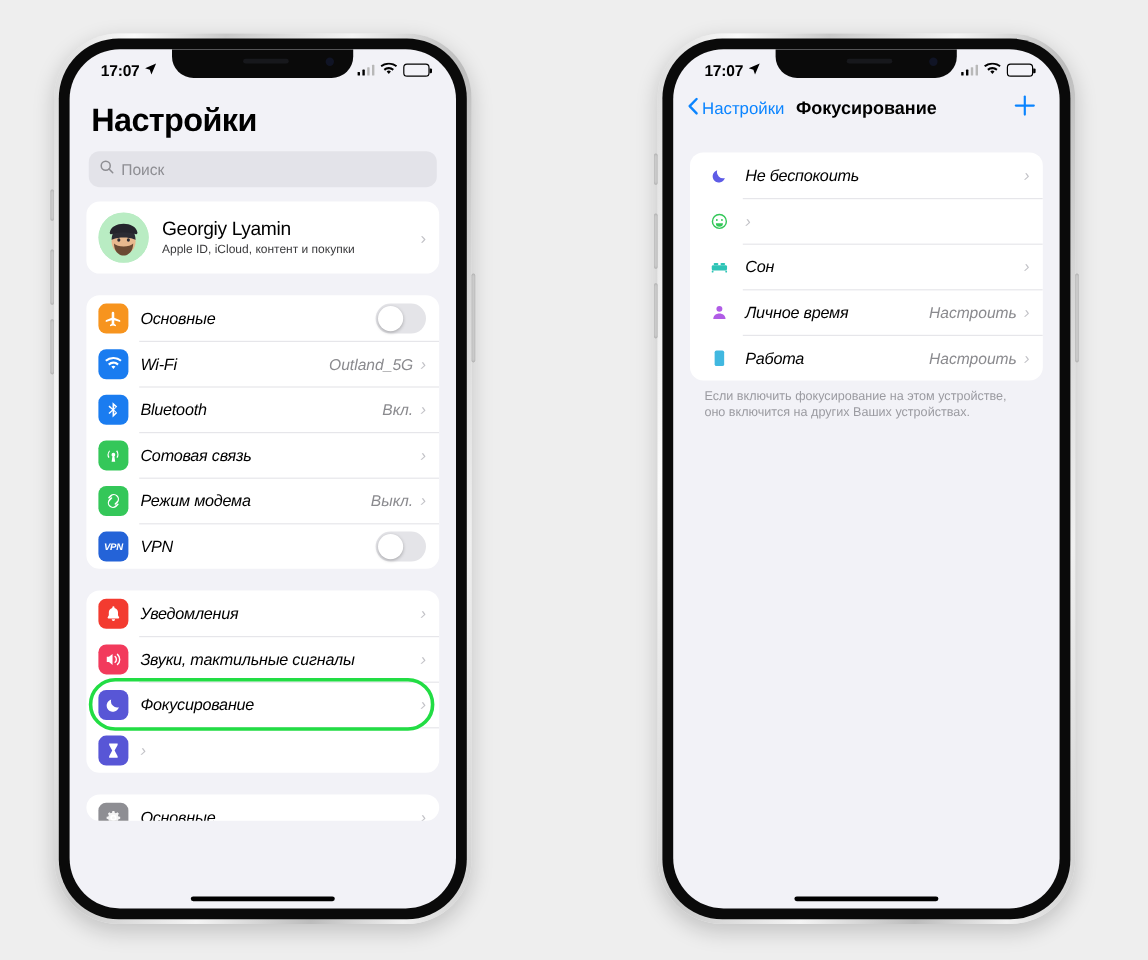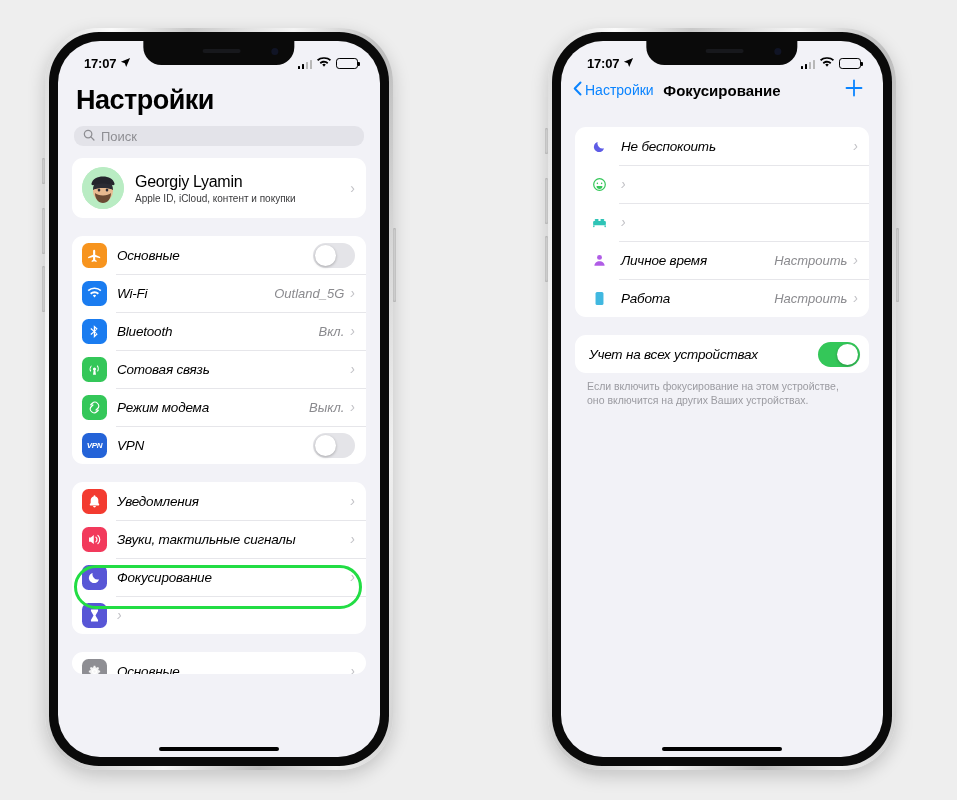--- a/index.html
+++ b/index.html
@@ -54,21 +54,21 @@
   .sidebtn {
     position: absolute; background: #d3d3d3;
     border-radius: 2px;
     box-shadow: inset 0 0 2px rgba(0,0,0,.3);
   }
 
   
   .statusbar {
     position: relative; z-index: 50;
     height: 30px;
-    display: flex; align-items: flex-end;
+    display: flex; align-items: center;
     justify-content: space-between;
     padding: 4px 22px 0 26px;
     font-size: 13px; font-weight: bold; color: #000;
   }
   .sb-left { display: flex; align-items: center; gap: 4px; letter-spacing: -.2px; }
   .sb-right { display: flex; align-items: center; gap: 5px; }
   .bars { display: flex; align-items: flex-end; gap: 1.5px; height: 10px; }
   .bars i { width: 2.5px; background: #000; border-radius: .5px; display: block; }
   .bars i:nth-child(1){height:3px}
   .bars i:nth-child(2){height:5px}
@@ -86,21 +86,21 @@
 
   
   .content { position: relative; height: calc(100% - 30px); overflow: hidden; }
 
   .big-title {
     font-size: 27px; font-weight: bold; color: #000;
     padding: 14px 18px 6px 18px; letter-spacing: -.5px;
   }
   .searchbar {
     margin: 4px 16px 12px 16px;
-    height: 20px; border-radius: 9px;
+    height: 30px; border-radius: 9px;
     background: #e3e3e9;
     display: flex; align-items: center; gap: 6px;
     padding: 0 9px;
   }
   .searchbar .ph { font-size: 13px; color: #8e8e93; }
 
   .group {
     margin: 0 14px 18px 14px;
     background: #fff;
     border-radius: 11px;
@@ -475,20 +475,21 @@
               <div class="row">
                 <span class="ico" style="background: transparent; width: 20px; flex: 0 0 20px; margin-left: 4px; margin-right: 12px;">
                   <svg width="17" height="17" viewBox="0 0 24 24">
                     <rect x="3" y="9.8" width="18" height="6.2" rx="1.6" fill="#2ec4b6"></rect>
                     <rect x="3" y="16" width="2" height="2.6" rx=".8" fill="#2ec4b6"></rect>
                     <rect x="19" y="16" width="2" height="2.6" rx=".8" fill="#2ec4b6"></rect>
                     <rect x="5.2" y="7.2" width="5.6" height="2.6" rx="1.3" fill="#2ec4b6"></rect>
                     <rect x="13.2" y="7.2" width="5.6" height="2.6" rx="1.3" fill="#2ec4b6"></rect>
                   </svg>
                 </span>
+                <span class="label">Сон</span>
                 <span class="chev">›</span>
               </div>
               <div class="row">
                 <span class="ico" style="background: transparent; width: 20px; flex: 0 0 20px; margin-left: 4px; margin-right: 12px;">
                   <svg width="17" height="17" viewBox="0 0 24 24">
                     <circle cx="12" cy="7.6" r="3.5" fill="#b05ce6"></circle>
                     <path d="M4.8 19.5c0-3.9 3.2-6.4 7.2-6.4s7.2 2.5 7.2 6.4z" fill="#b05ce6"></path>
                   </svg>
                 </span>
                 <span class="label">Личное время</span>
@@ -502,28 +503,20 @@
                     <circle cx="12" cy="10" r="2.4" fill="#41b8e0"></circle>
                     <path d="M7.8 18c0-2.4 1.9-4 4.2-4s4.2 1.6 4.2 4z" fill="#41b8e0"></path>
                   </svg>
                 </span>
                 <span class="label">Работа</span>
                 <span class="value">Настроить</span>
                 <span class="chev">›</span>
               </div>
             </div>
 
-          <div class="group" id="g-share">
-              <div class="row" style="padding: 6px 9px 6px 14px;">
-                <span class="label">Учет на всех устройствах</span>
-                <span class="toggle on">
-                  <span class="knob"></span>
-                </span>
-              </div>
-            </div>
           <div class="footnote">Если включить фокусирование на этом устройстве, оно включится на других Ваших устройствах.</div>
         </div>
 
         <div class="homebar"></div>
       </div>
     </div>
   </div>
 </div>
 
 </body></html>

